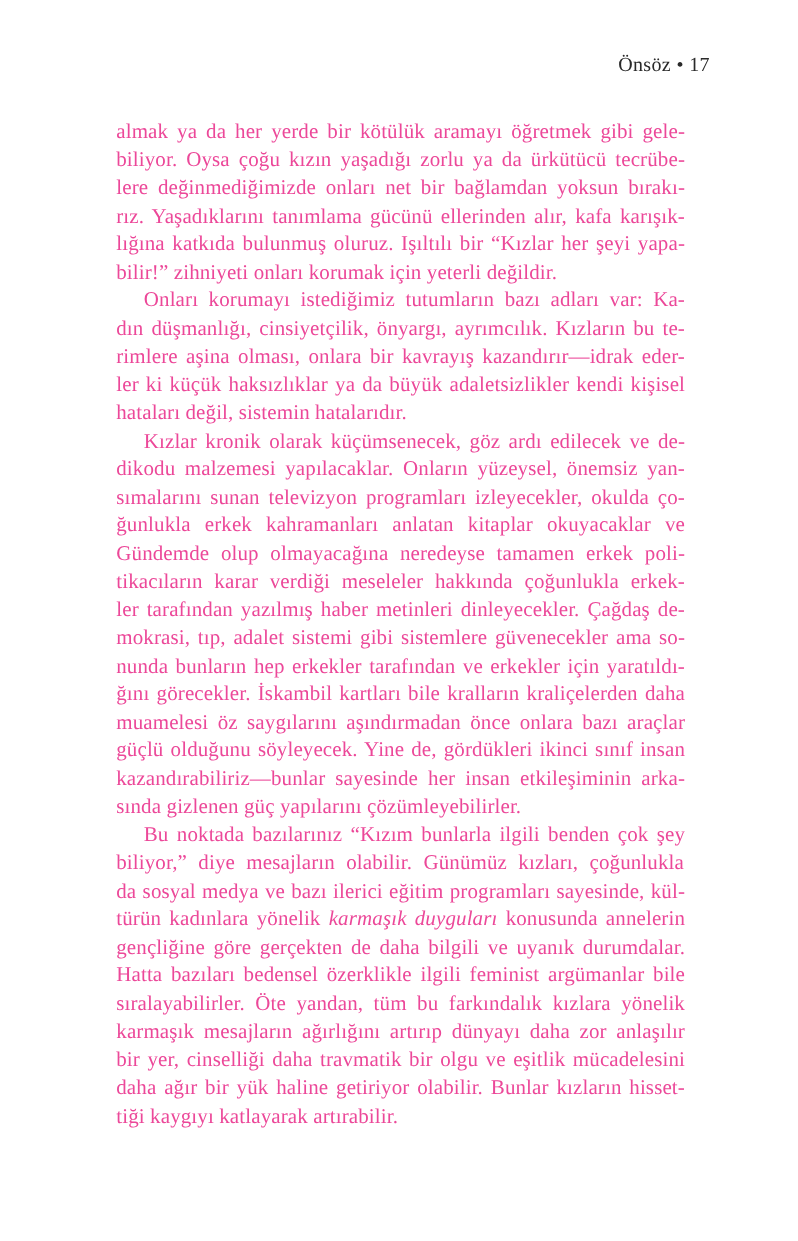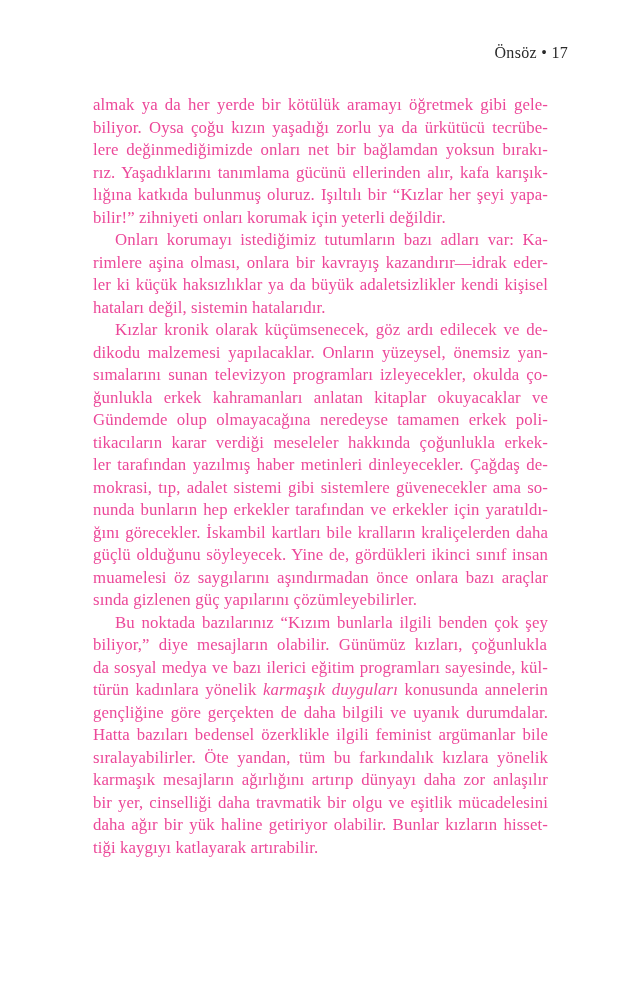--- a/index.html
+++ b/index.html
@@ -62,46 +62,48 @@
       <div class="paragraph">
         <div class="line" style="word-spacing: 2.86px;"><span>almak ya da her yerde bir kötülük aramayı öğretmek gibi gele-</span></div>
         <div class="line" style="word-spacing: 2.84px;"><span>biliyor. Oysa çoğu kızın yaşadığı zorlu ya da ürkütücü tecrübe-</span></div>
         <div class="line" style="word-spacing: 3.48px;"><span>lere değinmediğimizde onları net bir bağlamdan yoksun bırakı-</span></div>
         <div class="line" style="word-spacing: 2.24px;"><span>rız. Yaşadıklarını tanımlama gücünü ellerinden alır, kafa karışık-</span></div>
         <div class="line" style="word-spacing: 1.76px;"><span>lığına katkıda bulunmuş oluruz. Işıltılı bir “Kızlar her şeyi yapa-</span></div>
         <div class="line"><span>bilir!” zihniyeti onları korumak için yeterli değildir.</span></div>
       </div>
       <div class="paragraph">
         <div class="line indent" style="word-spacing: 4.09px;"><span>Onları korumayı istediğimiz tutumların bazı adları var: Ka-</span></div>
+        <div class="line" style="word-spacing: 2.1px;"><span>dın düşmanlığı, cinsiyetçilik, önyargı, ayrımcılık. Kızların bu te-</span></div>
         <div class="line" style="word-spacing: 2.36px;"><span>rimlere aşina olması, onlara bir kavrayış kazandırır—idrak eder-</span></div>
         <div class="line" style="word-spacing: 1.4px;"><span>ler ki küçük haksızlıklar ya da büyük adaletsizlikler kendi kişisel</span></div>
         <div class="line"><span>hataları değil, sistemin hatalarıdır.</span></div>
       </div>
       <div class="paragraph">
         <div class="line indent" style="word-spacing: 2.43px;"><span>Kızlar kronik olarak küçümsenecek, göz ardı edilecek ve de-</span></div>
         <div class="line" style="word-spacing: 3.36px;"><span>dikodu malzemesi yapılacaklar. Onların yüzeysel, önemsiz yan-</span></div>
         <div class="line" style="word-spacing: 2.73px;"><span>sımalarını sunan televizyon programları izleyecekler, okulda ço-</span></div>
         <div class="line" style="word-spacing: 6.98px;"><span>ğunlukla erkek kahramanları anlatan kitaplar okuyacaklar ve</span></div>
         <div class="line" style="word-spacing: 5.01px;"><span>Gündemde olup olmayacağına neredeyse tamamen erkek poli-</span></div>
         <div class="line" style="word-spacing: 5.06px;"><span>tikacıların karar verdiği meseleler hakkında çoğunlukla erkek-</span></div>
         <div class="line" style="word-spacing: 2.03px;"><span>ler tarafından yazılmış haber metinleri dinleyecekler. Çağdaş de-</span></div>
         <div class="line" style="word-spacing: 1.89px;"><span>mokrasi, tıp, adalet sistemi gibi sistemlere güvenecekler ama so-</span></div>
         <div class="line" style="word-spacing: 1.65px;"><span>nunda bunların hep erkekler tarafından ve erkekler için yaratıldı-</span></div>
         <div class="line" style="word-spacing: 1.46px;"><span>ğını görecekler. İskambil kartları bile kralların kraliçelerden daha</span></div>
+        <div class="line" style="word-spacing: 3.21px;"><span>muamelesi öz saygılarını aşındırmadan önce onlara bazı araçlar</span></div>
         <div class="line" style="word-spacing: 1.38px;"><span>güçlü olduğunu söyleyecek. Yine de, gördükleri ikinci sınıf insan</span></div>
-        <div class="line" style="word-spacing: 3.21px;"><span>muamelesi öz saygılarını aşındırmadan önce onlara bazı araçlar</span></div>
+        <div class="line" style="word-spacing: 3.72px;"><span>kazandırabiliriz—bunlar sayesinde her insan etkileşiminin arka-</span></div>
         <div class="line"><span>sında gizlenen güç yapılarını çözümleyebilirler.</span></div>
       </div>
       <div class="paragraph">
         <div class="line indent" style="word-spacing: 2.35px;"><span>Bu noktada bazılarınız “Kızım bunlarla ilgili benden çok şey</span></div>
         <div class="line" style="word-spacing: 4.77px;"><span>biliyor,” diye mesajların olabilir. Günümüz kızları, çoğunlukla</span></div>
         <div class="line" style="word-spacing: 0.74px; font-family: Liberation Serif, serif;"><span>da sosyal medya ve bazı ilerici eğitim programları sayesinde, kül-</span></div>
         <div class="line" style="word-spacing: 2.25px;"><span>türün kadınlara yönelik <i>karmaşık duyguları</i> konusunda annelerin</span></div>
         <div class="line" style="word-spacing: 2.56px;"><span>gençliğine göre gerçekten de daha bilgili ve uyanık durumdalar.</span></div>
         <div class="line" style="word-spacing: 2.66px;"><span>Hatta bazıları bedensel özerklikle ilgili feminist argümanlar bile</span></div>
         <div class="line" style="word-spacing: 4.1px;"><span>sıralayabilirler. Öte yandan, tüm bu farkındalık kızlara yönelik</span></div>
-        <div class="line" style="word-spacing: 3.42px;"><span>karmaşık mesajların ağırlığını artırıp dünyayı daha zor anlaşılır</span></div>
+        <div class="line" style="word-spacing: 3.42px; text-align: center;"><span>karmaşık mesajların ağırlığını artırıp dünyayı daha zor anlaşılır</span></div>
         <div class="line" style="word-spacing: 1.73px;"><span>bir yer, cinselliği daha travmatik bir olgu ve eşitlik mücadelesini</span></div>
         <div class="line" style="word-spacing: 1.95px;"><span>daha ağır bir yük haline getiriyor olabilir. Bunlar kızların hisset-</span></div>
         <div class="line"><span>tiği kaygıyı katlayarak artırabilir.</span></div>
       </div>
     </div>
 </div>
 
 </body></html>

